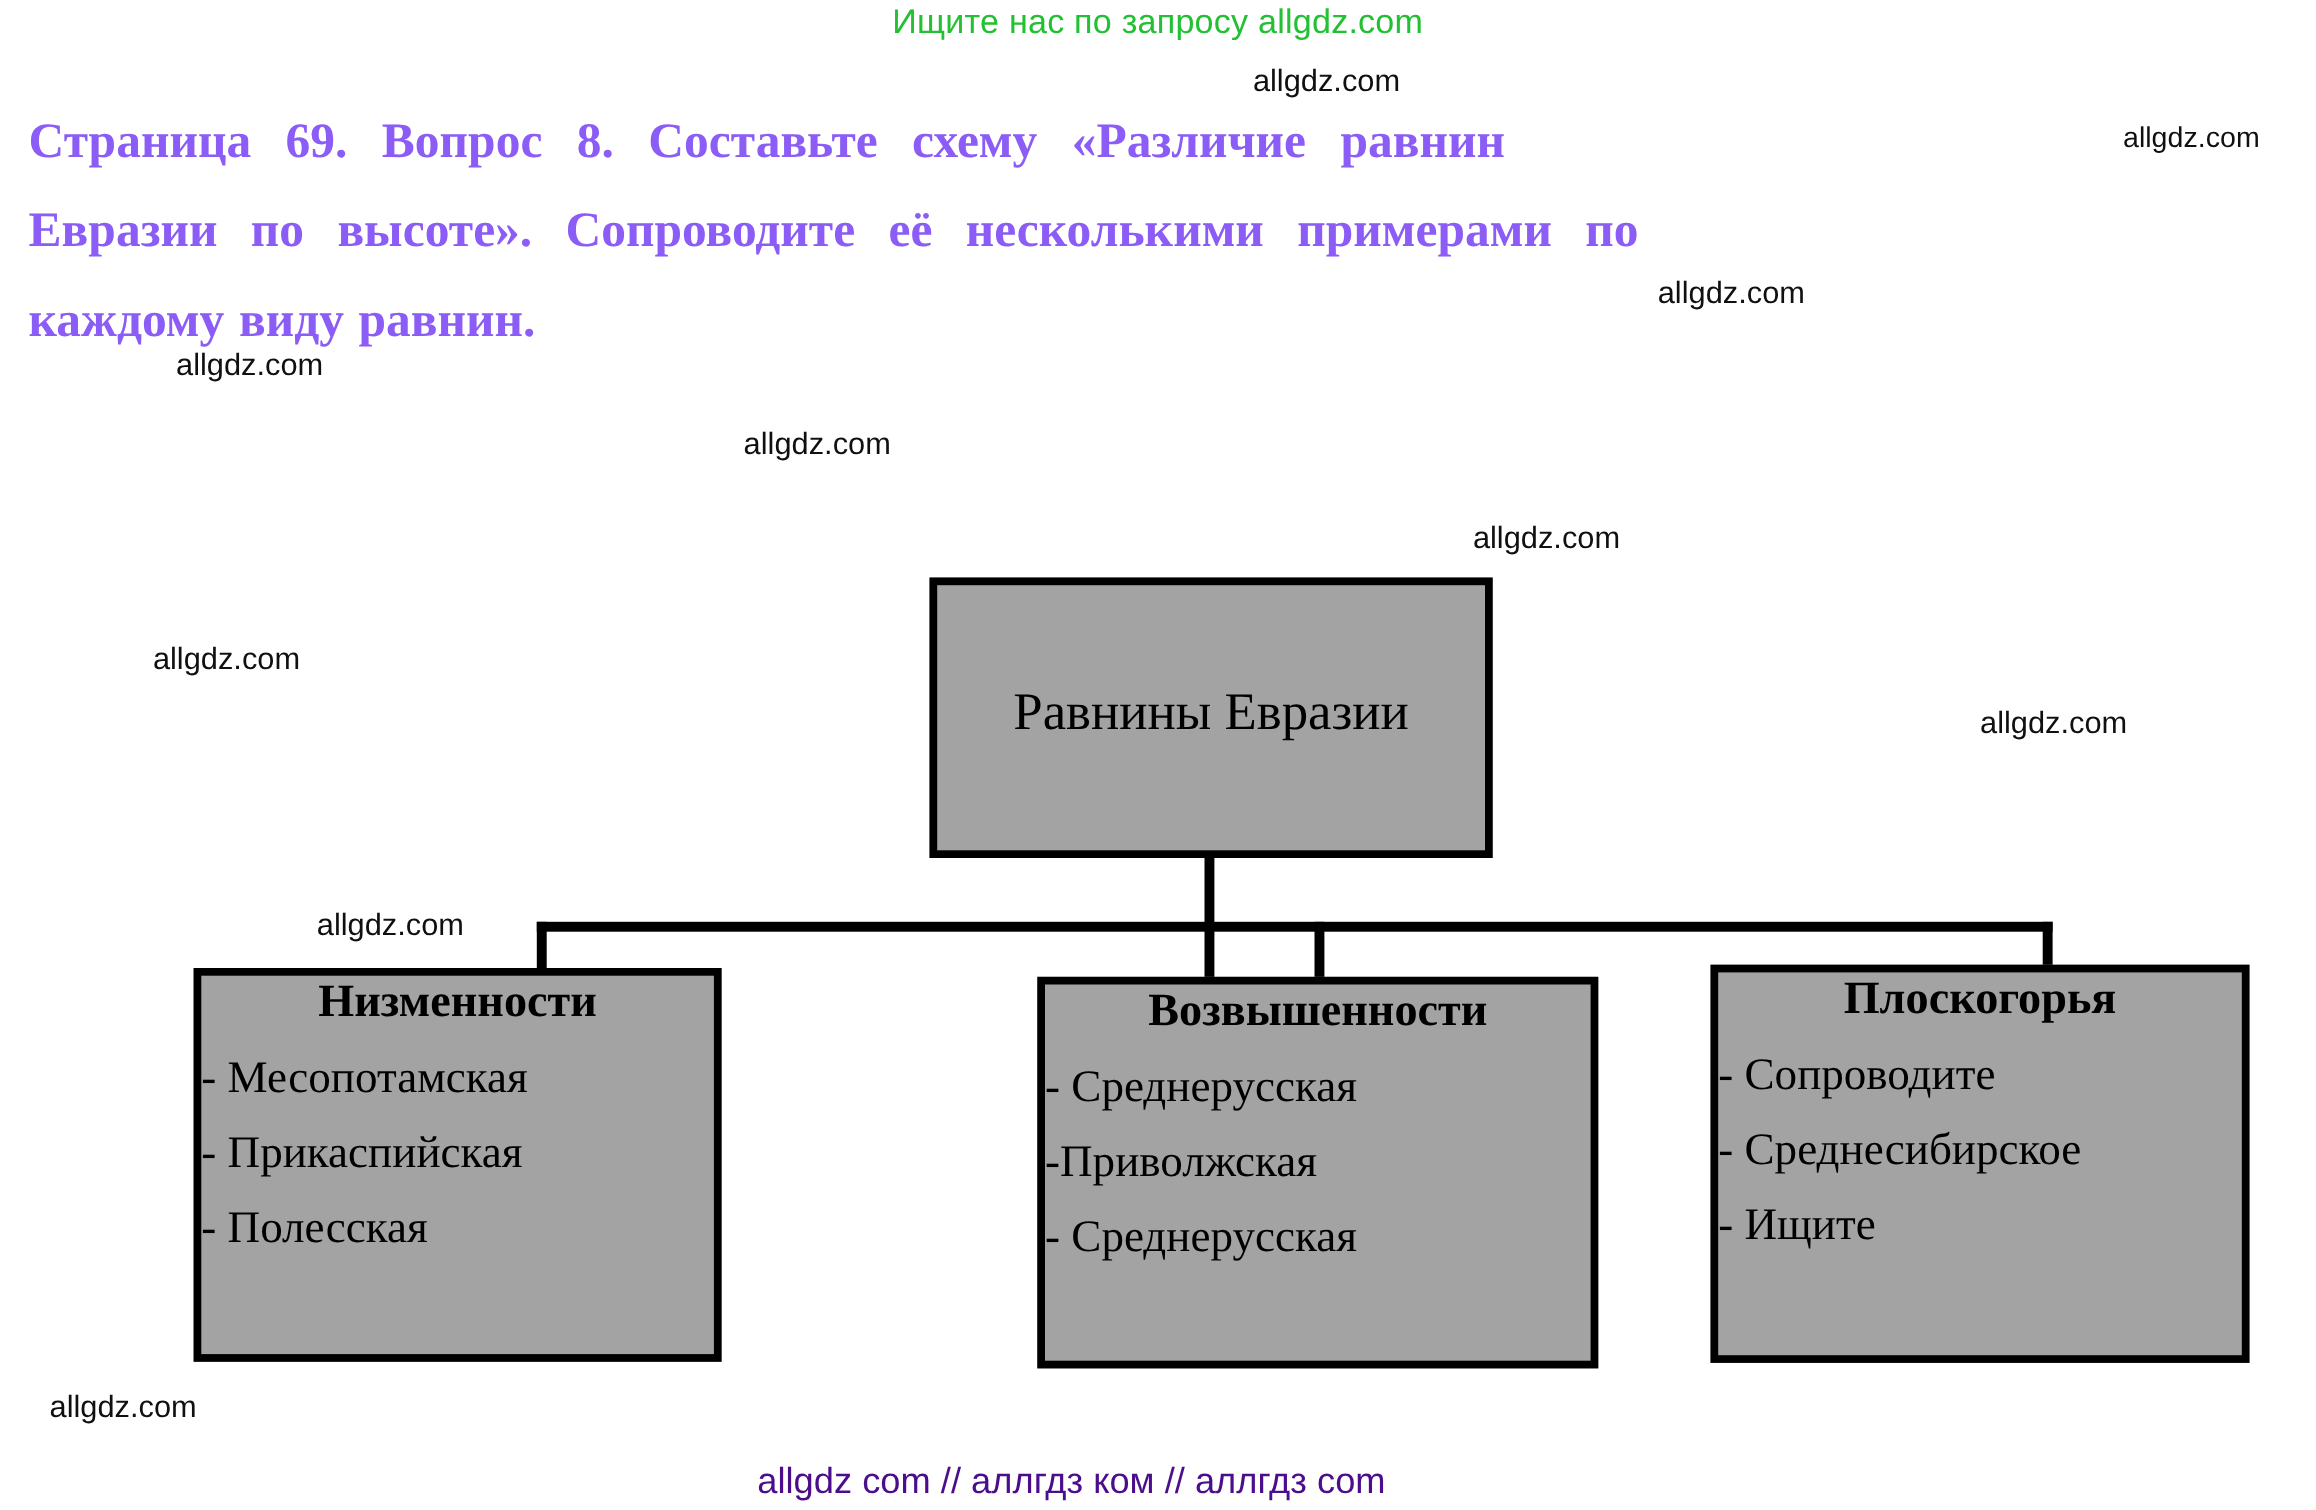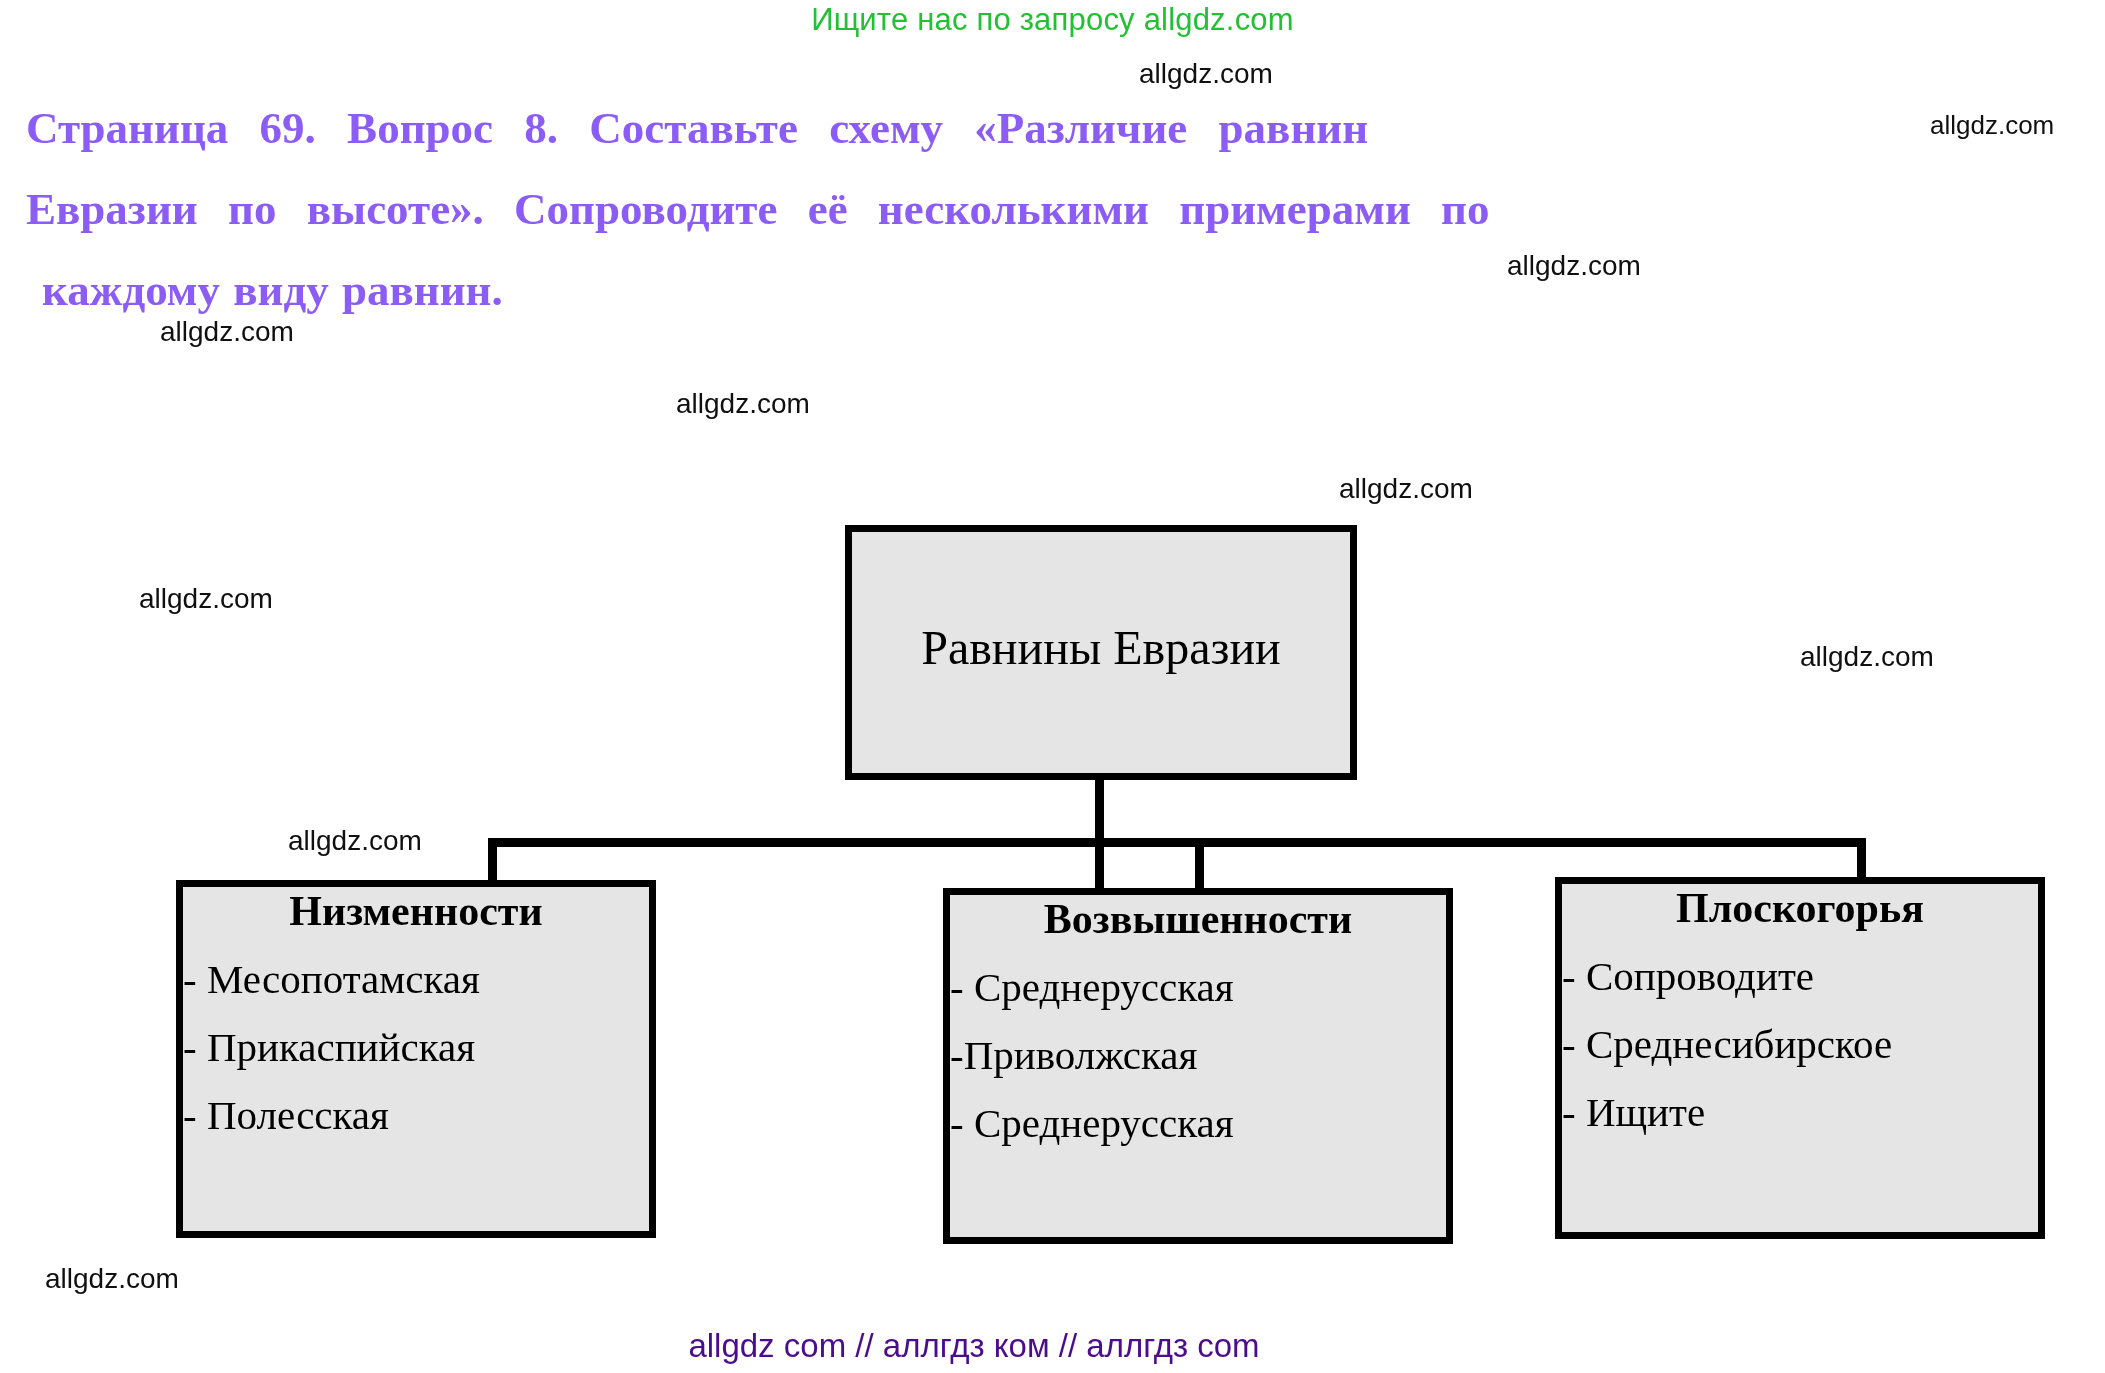--- a/index.html
+++ b/index.html
@@ -48,21 +48,21 @@
     line-height: 81px;
     text-align: justify;
     color: #8b5cf6;
   }
   .question .l1, .question .l2, .question .l3 {
     display: block;
     white-space: nowrap;
   }
   .question .l1 { letter-spacing: 0; word-spacing: 20px; }
   .question .l2 { word-spacing: 19px; }
-  .question .l3 { word-spacing: 2px; margin-left: 16px; }
+  .question .l3 { word-spacing: 2px; }
 
   
   .wm {
     position: absolute;
     font-family: "Liberation Sans", "DejaVu Sans", sans-serif;
     color: #101010;
     white-space: nowrap;
     line-height: 1;
   }
 
@@ -73,21 +73,21 @@
     top: 0;
     width: 2105px;
     height: 1373px;
     pointer-events: none;
   }
 
   .node {
     position: absolute;
     box-sizing: border-box;
     border: 7px solid #000;
-    background: #e5e5e5;
+    background: #a3a3a3;
   }
 
   .node-root {
     left: 845px;
     top: 525px;
     width: 512px;
     height: 255px;
   }
   .node-root .node-title {
     position: absolute;

